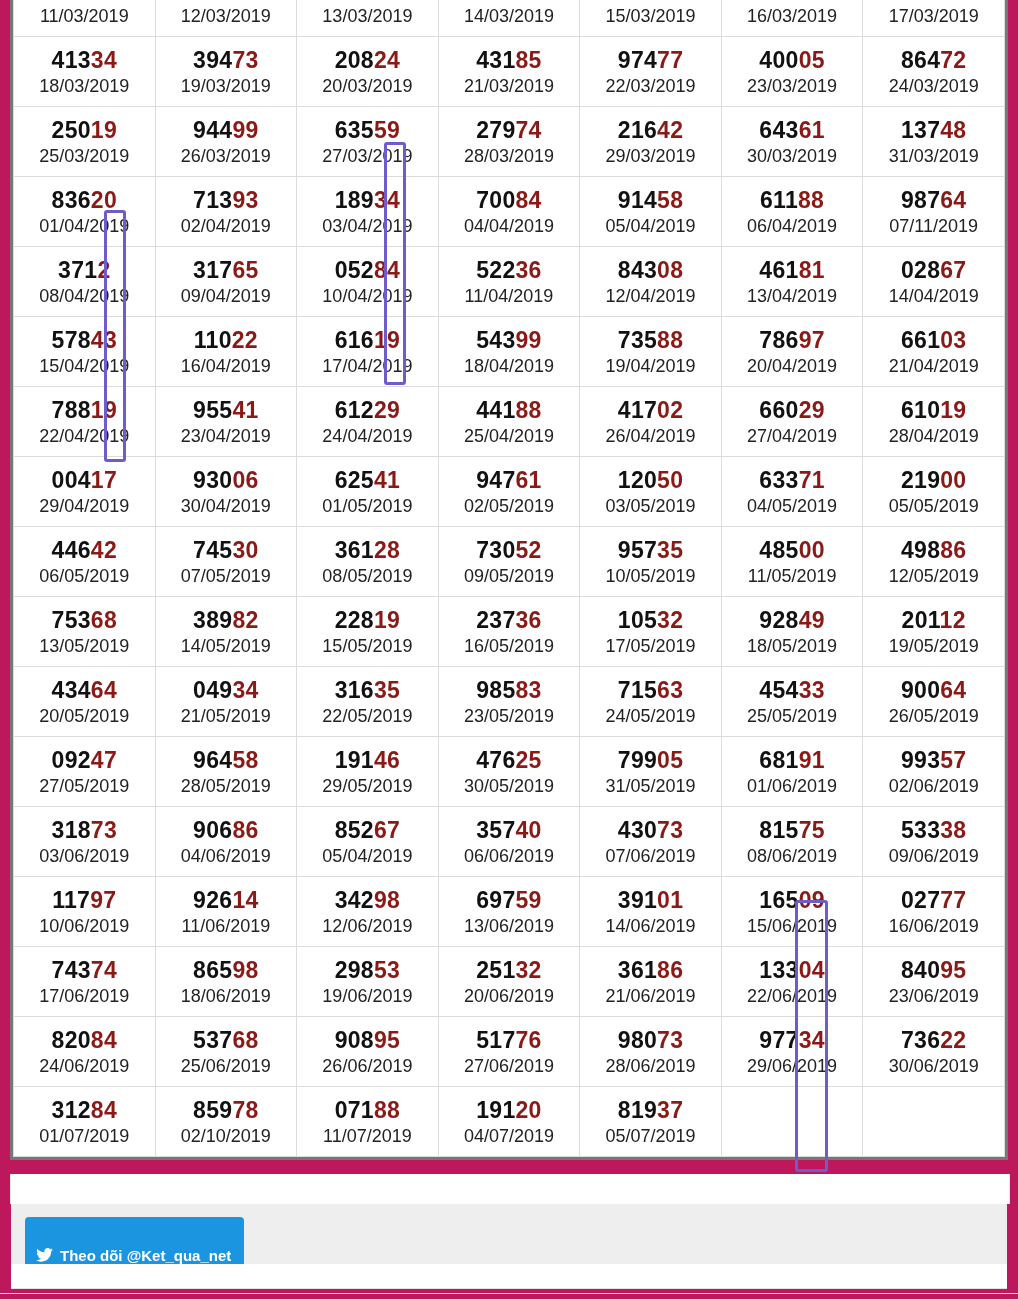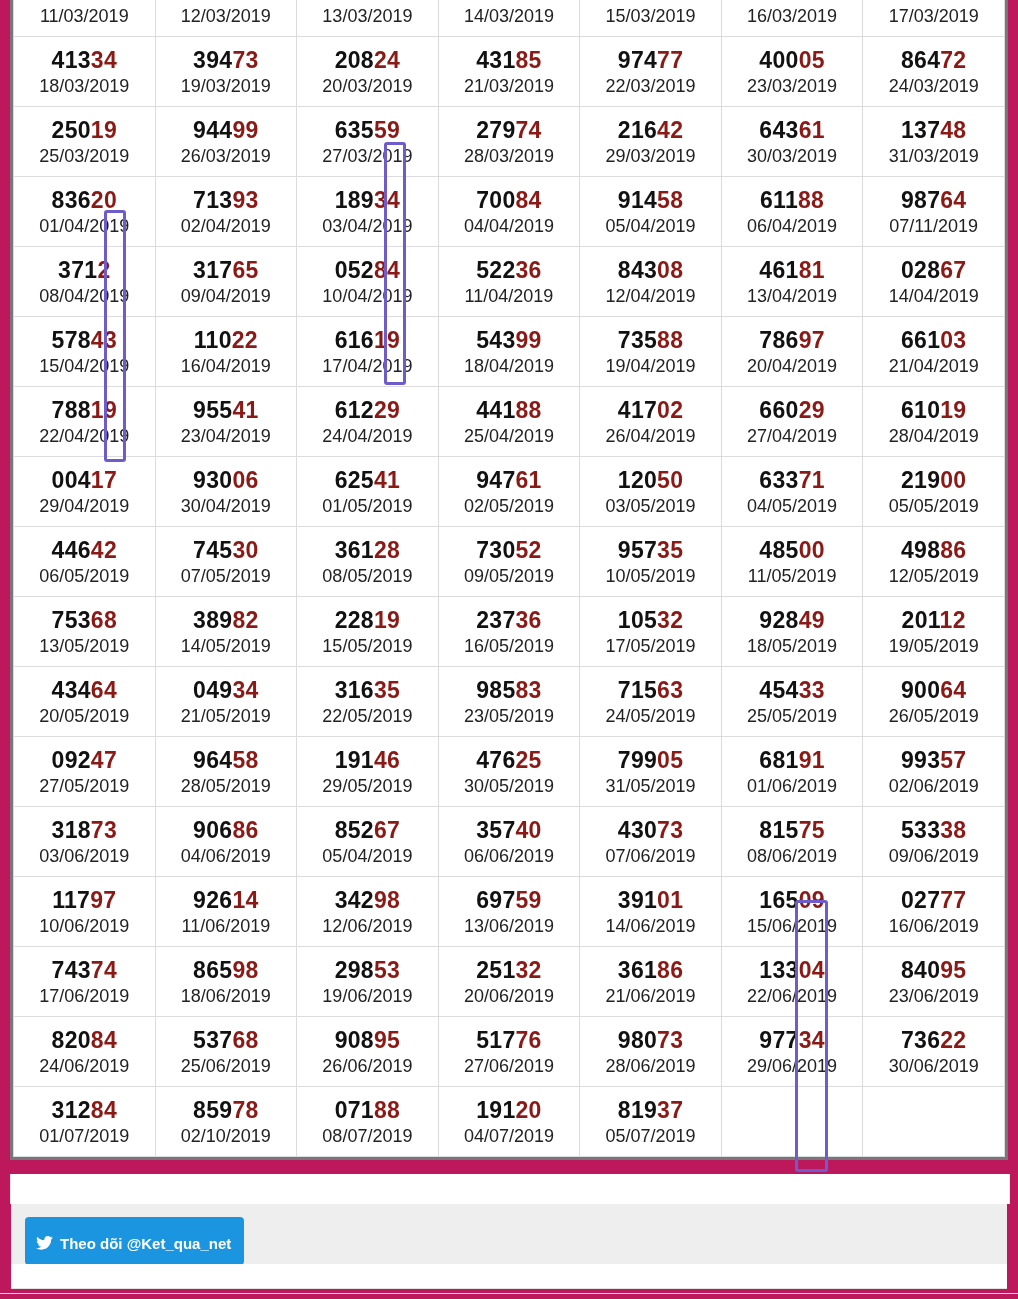--- a/index.html
+++ b/index.html
@@ -94,21 +94,21 @@
     box-sizing: border-box;
   }
   #twitter-btn {
     position: absolute;
     left: 14px;
     top: 13px;
     height: 44px;
     display: flex;
     align-items: center;
     gap: 7px;
-    padding: 4px 13px 0 11px;
+    padding: 16px 13px 0 11px;
     background: #1b95e0;
     border-radius: 4px;
     color: #ffffff;
     font-size: 15px;
     font-weight: bold;
     white-space: nowrap;
     cursor: pointer;
   }
   #twitter-btn svg { display: block; }
   #below-strip {
@@ -621,21 +621,21 @@
             <td class="">
               <span class="num"><span class="head">312</span><span class="tail">84</span></span>
               <span class="date">01/07/2019</span>
             </td>
             <td class="">
               <span class="num"><span class="head">859</span><span class="tail">78</span></span>
               <span class="date">02/10/2019</span>
             </td>
             <td class="">
               <span class="num"><span class="head">071</span><span class="tail">88</span></span>
-              <span class="date">08/07/2019</span>
+              <span class="date">11/07/2019</span>
             </td>
             <td class="">
               <span class="num"><span class="head">191</span><span class="tail">20</span></span>
               <span class="date">04/07/2019</span>
             </td>
             <td class="">
               <span class="num"><span class="head">819</span><span class="tail">37</span></span>
               <span class="date">05/07/2019</span>
             </td>
             <td class="orange empty">

